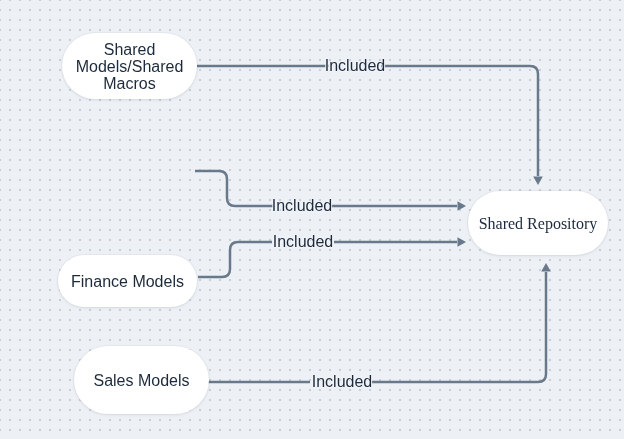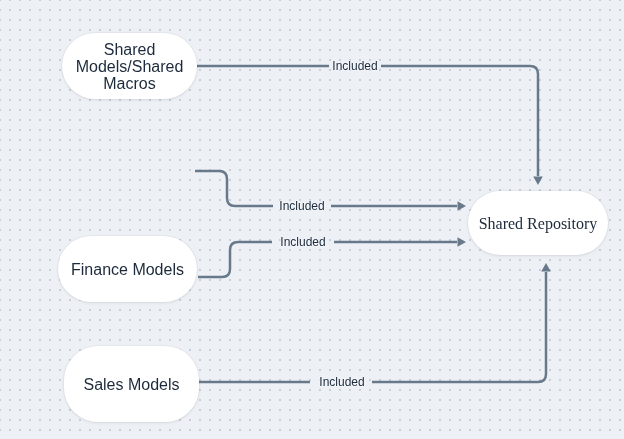--- a/index.html
+++ b/index.html
@@ -35,27 +35,27 @@
     text-align: center;
     color: #1c2a3b;
     font-size: 16px;
     line-height: 17px;
     font-weight: 500;
     white-space: pre-line;
     box-shadow: 0 1px 3px rgba(55,65,90,0.10), 0 0 0 1px rgba(55,65,90,0.035);
   }
   .n1 { left: 62px;  top: 33px;  width: 135px; height: 66px; }
   .n2 { left: 58px;  top: 137px; width: 137px; height: 68px; }
-  .n3 { left: 58px;  top: 236px; width: 139px; height: 66px; }
-  .n4 { left: 64px;  top: 346px; width: 135px; height: 76px; }
+  .n3 { left: 58px;  top: 255px; width: 139px; height: 52px; }
+  .n4 { left: 74px;  top: 346px; width: 135px; height: 68px; }
   .n5 { left: 468px; top: 191px; width: 140px; height: 64px; font-family: Liberation Serif, serif; }
   .edge-label {
     position: absolute;
     transform: translate(-50%, -50%);
-    font-size: 12px;
+    font-size: 16px;
     font-weight: 500;
     color: #1c2a3b;
     white-space: nowrap;
     text-shadow: 0 1px 0 rgba(243,246,250,0.85), 0 -1px 0 rgba(243,246,250,0.85),
                  1px 0 0 rgba(243,246,250,0.85), -1px 0 0 rgba(243,246,250,0.85);
   }
   .el1 { left: 355px; top: 66px; }
   .el2 { left: 302px; top: 206px; }
   .el3 { left: 303px; top: 242px; }
   .el4 { left: 342px; top: 382px; }

